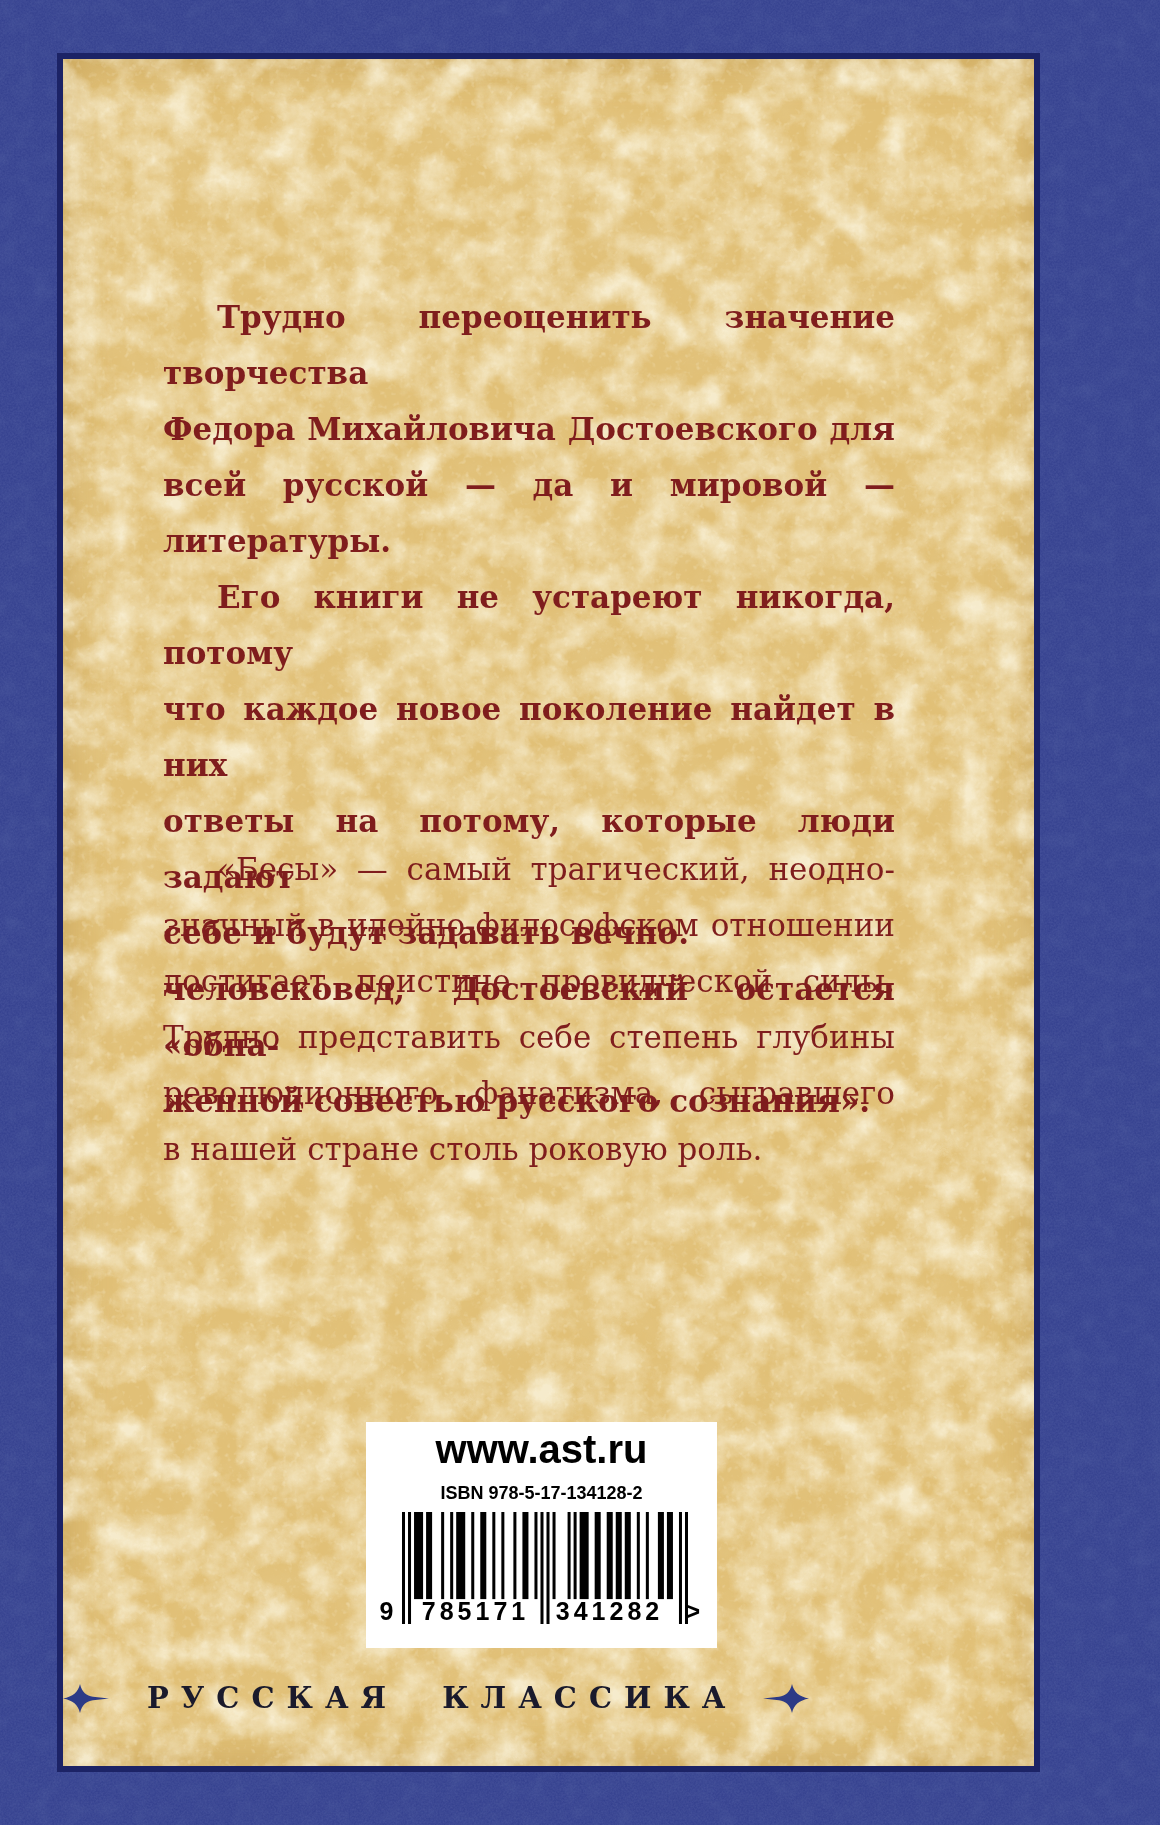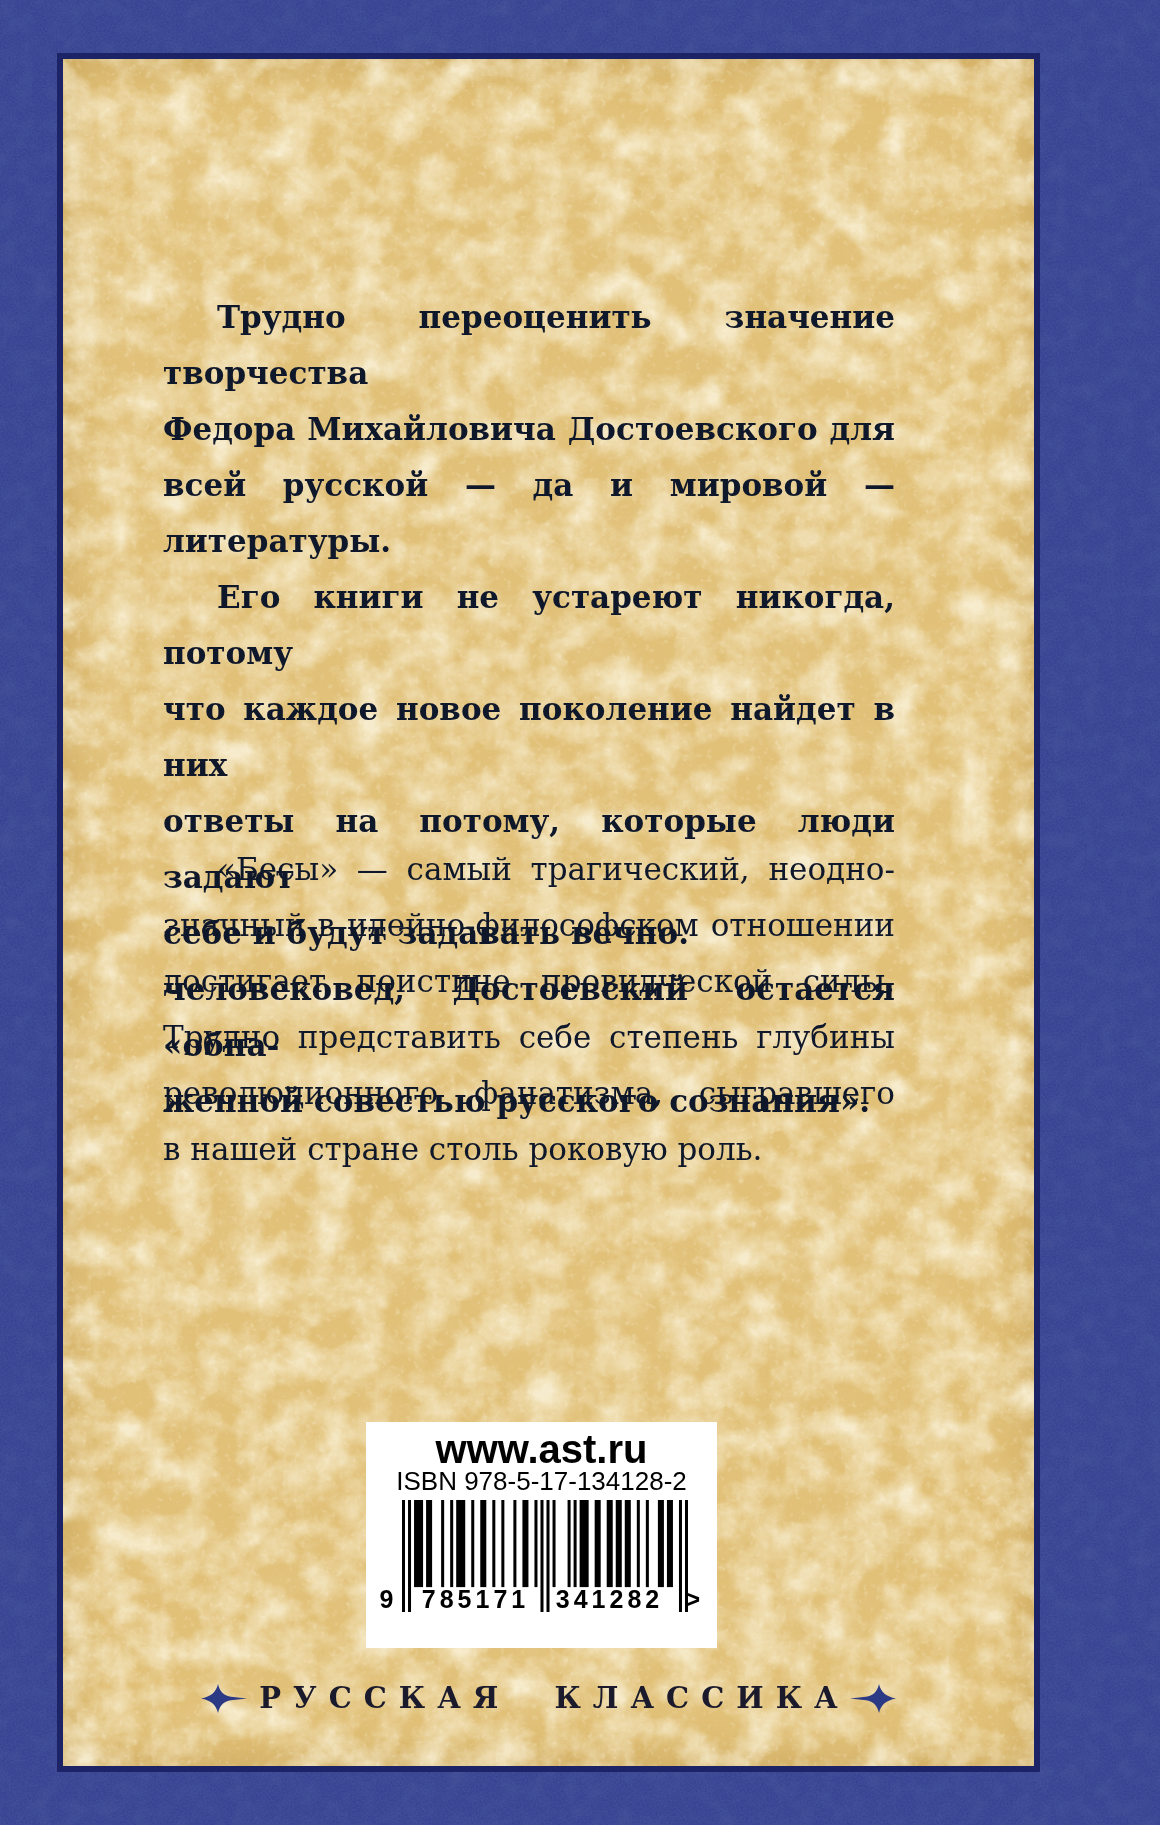--- a/index.html
+++ b/index.html
@@ -15,49 +15,49 @@
   }
   .panel{
     position:relative;width:100%;height:100%;
     background:#e1c077;overflow:hidden;
     box-shadow:inset 0 0 46px rgba(150,105,30,.35);
   }
   .panel-noise{position:absolute;left:0;top:0;width:100%;height:100%;display:block;pointer-events:none;}
 
   .text-block{
     position:absolute;left:100px;width:732px;
-    color:#0f172a;
+    color:#7f1d1d;
     font-size:31px;line-height:56px;
   }
   .block1{top:230px;font-weight:bold;}
   .block2{top:782px;font-weight:normal;}
   .line{white-space:nowrap;text-align:left;}
   .line.j{white-space:normal;text-align:justify;text-align-last:justify;}
   .line.i{text-indent:54px;}
 
   .pub-box{
     position:absolute;left:303px;top:1363px;width:351px;height:226px;
     background:#ffffff;color:#000;
     font-family:"Liberation Sans", sans-serif;text-align:center;
     box-sizing:border-box;padding-top:10px;
   }
   .site{font-size:40px;font-weight:bold;line-height:34px;}
-  .isbn{font-size:26px;font-weight:normal;line-height:30px;margin-top:0;letter-spacing:0px;}
+  .isbn{font-size:18px;font-weight:bold;line-height:30px;margin-top:12px;letter-spacing:0px;}
   .barcode{position:relative;width:320px;height:118px;margin:4px auto 0;}
   #bars{position:absolute;left:20px;top:0;width:286px;height:112px;}
   #bars rect{fill:#000;}
   .bd{position:absolute;top:86px;font-size:25px;font-weight:bold;line-height:26px;}
   .bd.d9{left:-2px;}
   .bd.g1{left:30px;width:128px;text-align:center;letter-spacing:4px;}
   .bd.g2{left:164px;width:128px;text-align:center;letter-spacing:4px;}
   .bd.gt{left:304px;}
 
   .series{
     position:absolute;left:0;top:1615px;width:100%;height:48px;
-    display:flex;align-items:center;justify-content:center;
+    display:flex;align-items:center;justify-content:flex-start;gap:26px;
   }
   .series-name{
     color:#1a1a2c;font-size:29px;font-weight:bold;
     letter-spacing:12px;word-spacing:22px;
     white-space:nowrap;text-indent:12px;
   }
   .orn{width:46px;height:29px;display:block;flex:0 0 auto;}
   .orn path{fill:#2c3a86;}
   .orn.flip{transform:scaleX(-1);}
 </style>

